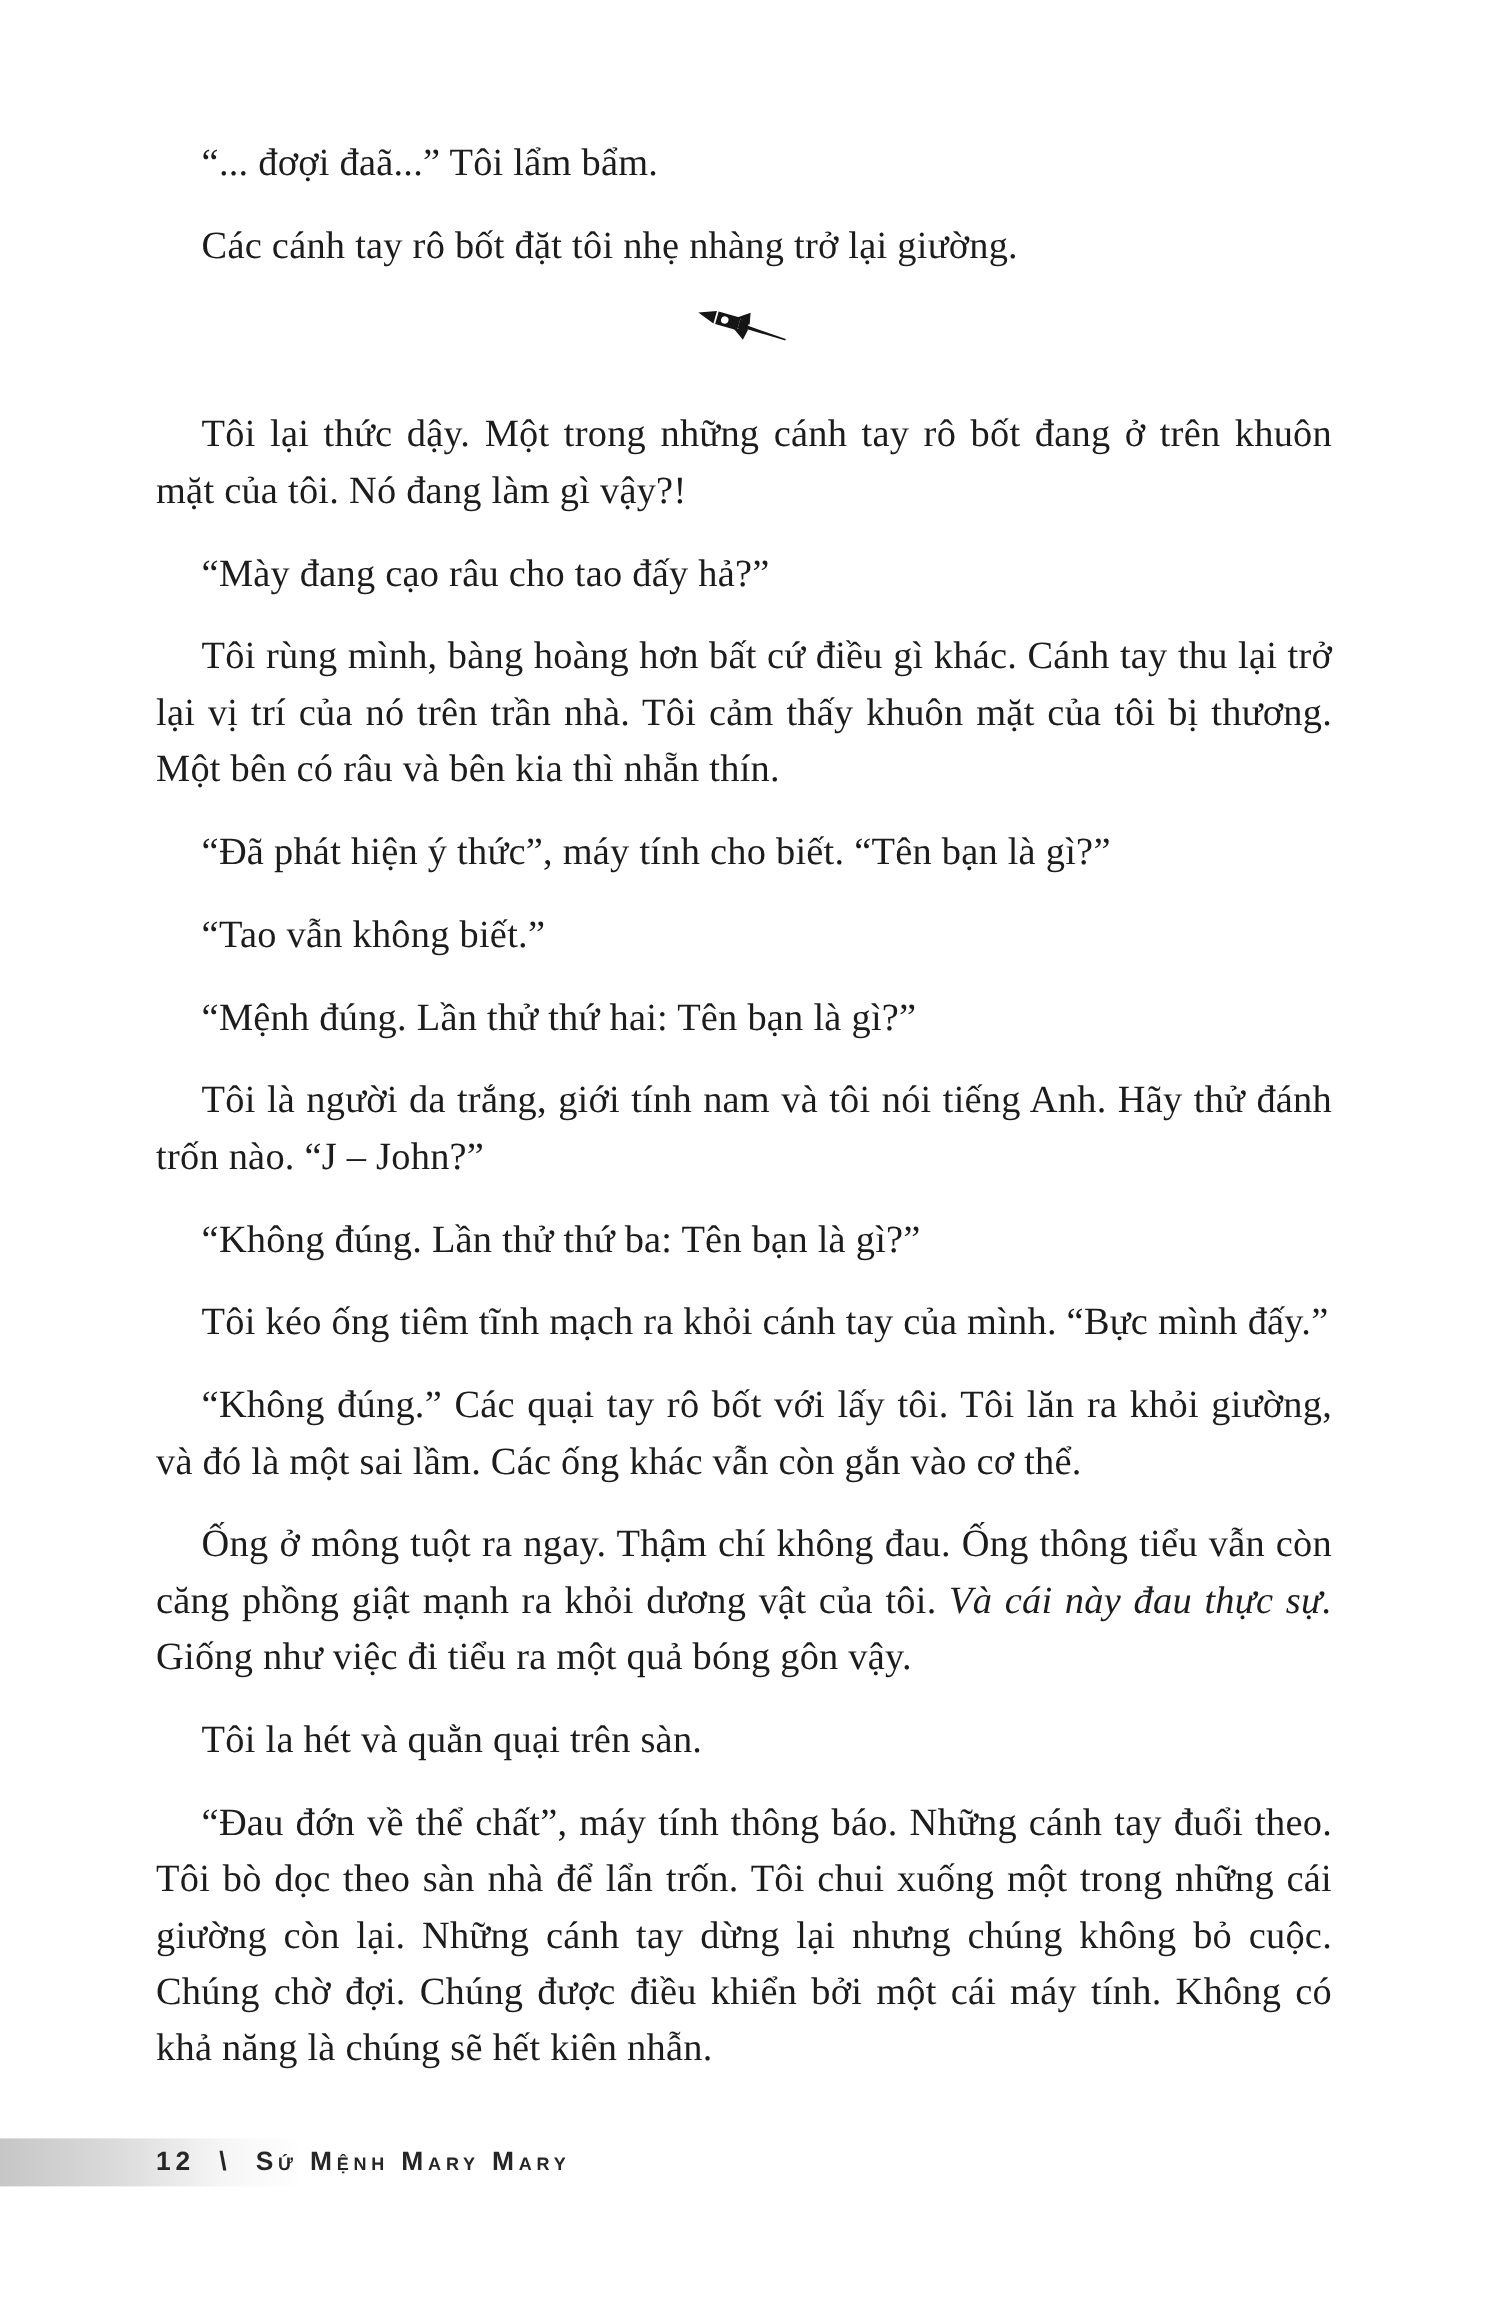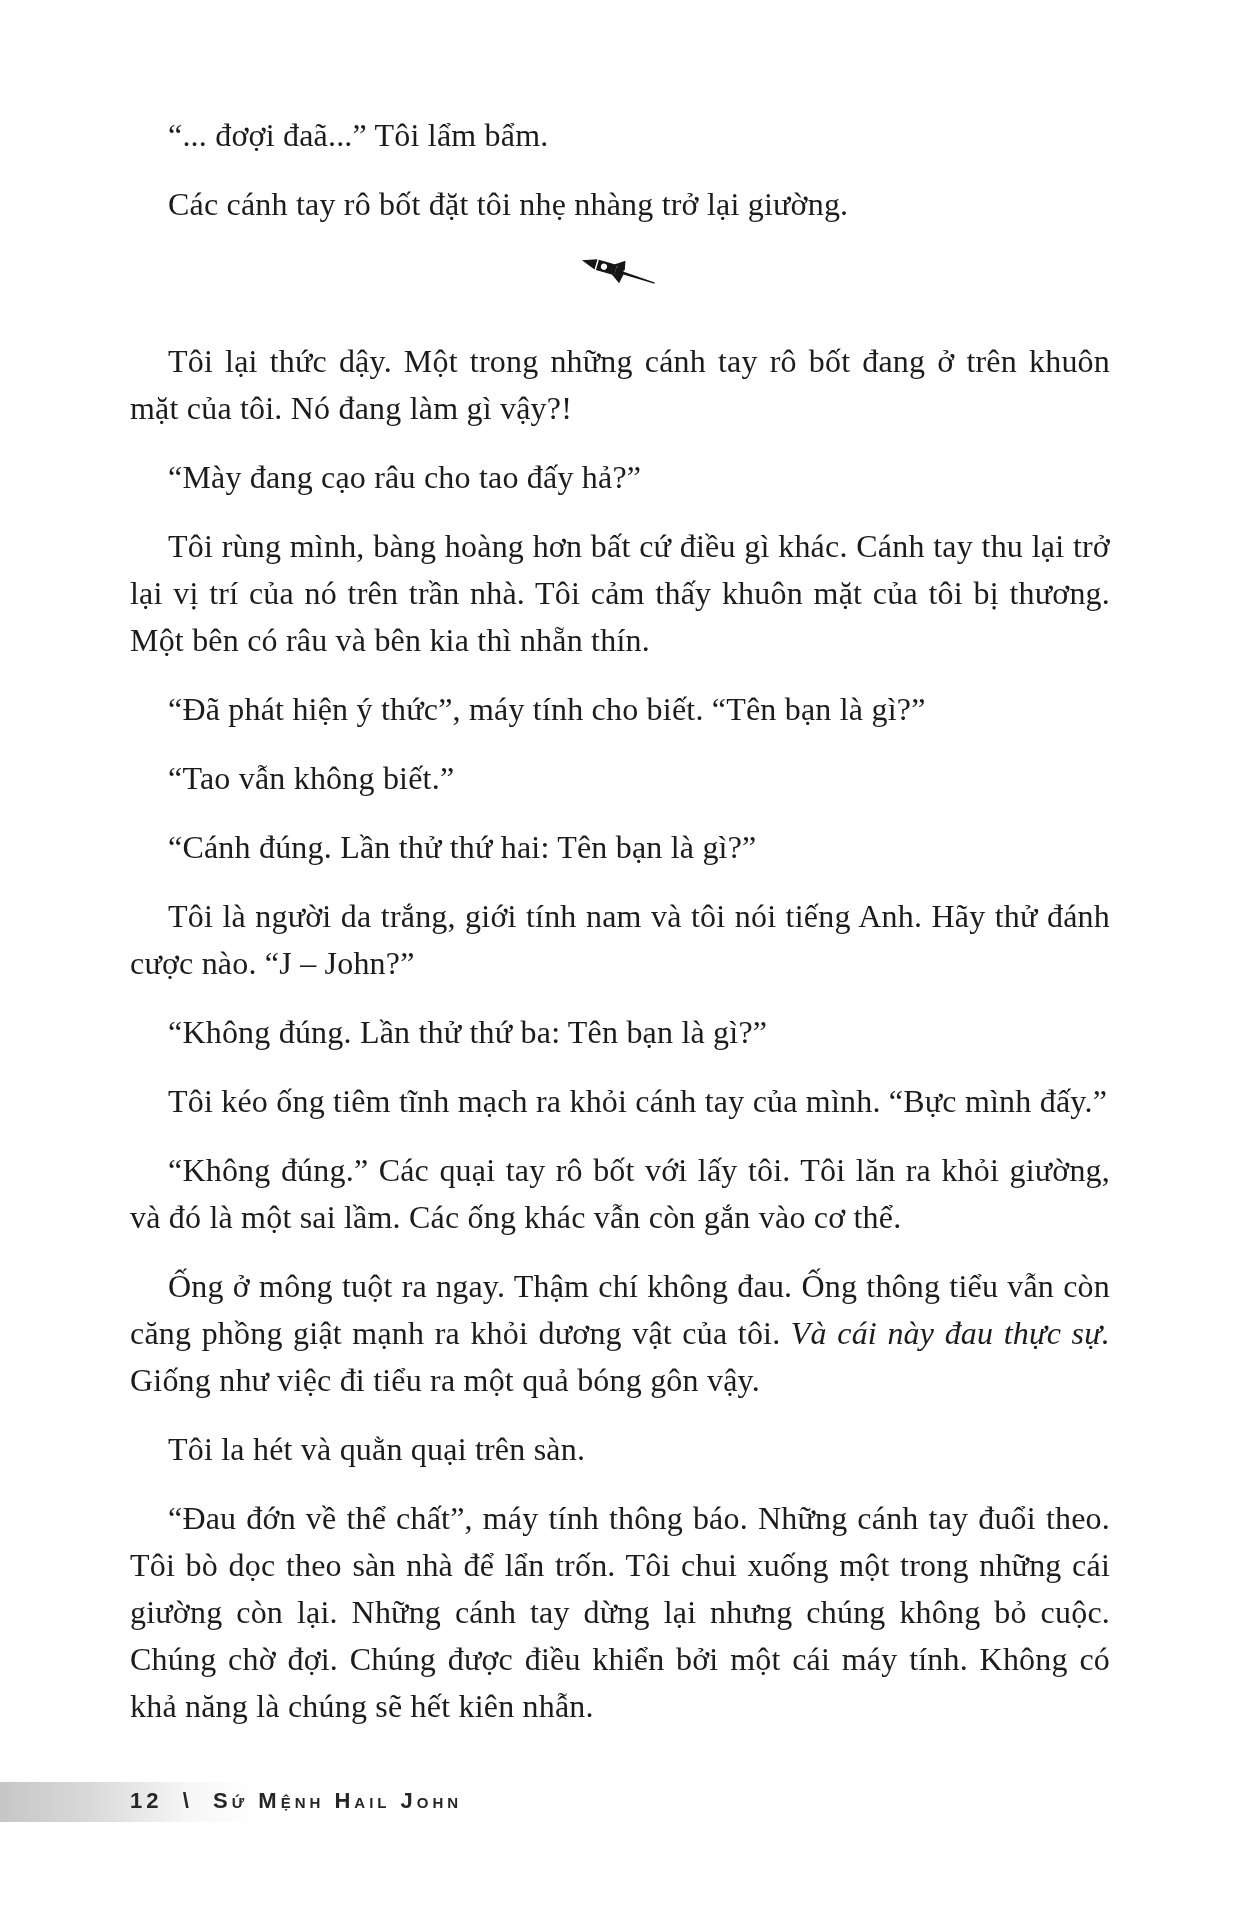--- a/index.html
+++ b/index.html
@@ -86,27 +86,27 @@
 
         <path d="M42,-0.8 L78,1.2 L78,2.6 L42,2.2 Z"></path>
       </g>
     </svg>
   </div>
 <p class="para"><span>Tôi lại thức dậy. Một trong những cánh tay rô bốt đang ở trên khuôn mặt của tôi. Nó đang làm gì vậy?!</span></p>
       <p class="para"><span>“Mày đang cạo râu cho tao đấy hả?”</span></p>
       <p class="para"><span>Tôi rùng mình, bàng hoàng hơn bất cứ điều gì khác. Cánh tay thu lại trở lại vị trí của nó trên trần nhà. Tôi cảm thấy khuôn mặt của tôi bị thương. Một bên có râu và bên kia thì nhẵn thín.</span></p>
       <p class="para"><span>“Đã phát hiện ý thức”, máy tính cho biết. “Tên bạn là gì?”</span></p>
       <p class="para"><span>“Tao vẫn không biết.”</span></p>
-      <p class="para"><span>“Cánh đúng. Lần thử thứ hai: Tên bạn là gì?”</span></p>
-      <p class="para"><span>Tôi là người da trắng, giới tính nam và tôi nói tiếng Anh. Hãy thử đánh cược nào. “J – John?”</span></p>
+      <p class="para"><span>“Mệnh đúng. Lần thử thứ hai: Tên bạn là gì?”</span></p>
+      <p class="para"><span>Tôi là người da trắng, giới tính nam và tôi nói tiếng Anh. Hãy thử đánh trốn nào. “J – John?”</span></p>
       <p class="para"><span>“Không đúng. Lần thử thứ ba: Tên bạn là gì?”</span></p>
       <p class="para"><span>Tôi kéo ống tiêm tĩnh mạch ra khỏi cánh tay của mình. “Bực mình đấy.”</span></p>
       <p class="para"><span>“Không đúng.” Các quại tay rô bốt với lấy tôi. Tôi lăn ra khỏi giường, và đó là một sai lầm. Các ống khác vẫn còn gắn vào cơ thể.</span></p>
       <p class="para"><span>Ống ở mông tuột ra ngay. Thậm chí không đau. Ống thông tiểu vẫn còn căng phồng giật mạnh ra khỏi dương vật của tôi. </span><span class="italic">Và cái này đau thực sự.</span><span> Giống như việc đi tiểu ra một quả bóng gôn vậy.</span></p>
       <p class="para"><span>Tôi la hét và quằn quại trên sàn.</span></p>
       <p class="para"><span>“Đau đớn về thể chất”, máy tính thông báo. Những cánh tay đuổi theo. Tôi bò dọc theo sàn nhà để lẩn trốn. Tôi chui xuống một trong những cái giường còn lại. Những cánh tay dừng lại nhưng chúng không bỏ cuộc. Chúng chờ đợi. Chúng được điều khiển bởi một cái máy tính. Không có khả năng là chúng sẽ hết kiên nhẫn.</span></p>
     </div>
 
   <div class="footer">
     <div class="footer-bar"></div>
-    <div class="footer-text"><span>12</span><span>  </span><span>\</span><span>  </span><span>Sứ Mệnh Hail John</span></div>
+    <div class="footer-text"><span>12</span><span>  </span><span>\</span><span>  </span><span>Sứ Mệnh Mary Mary</span></div>
   </div>
 </div>
 
 </body></html>

